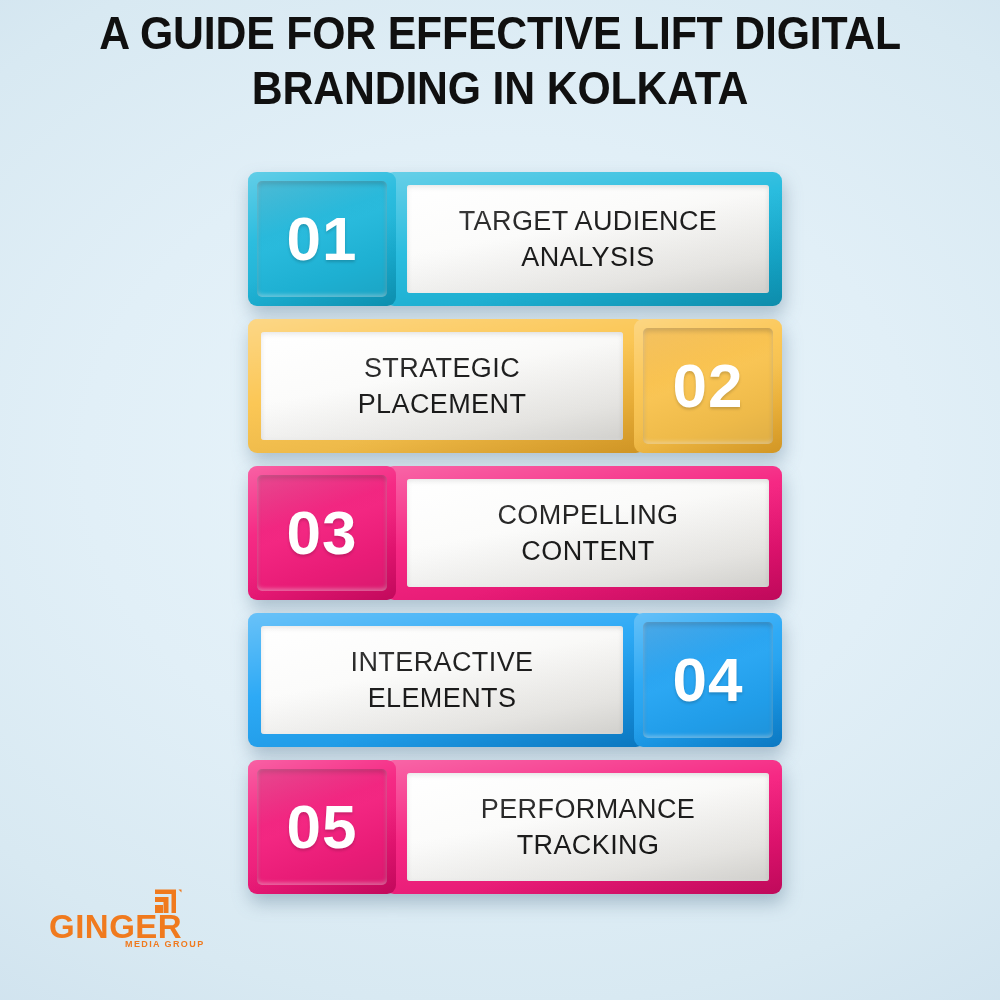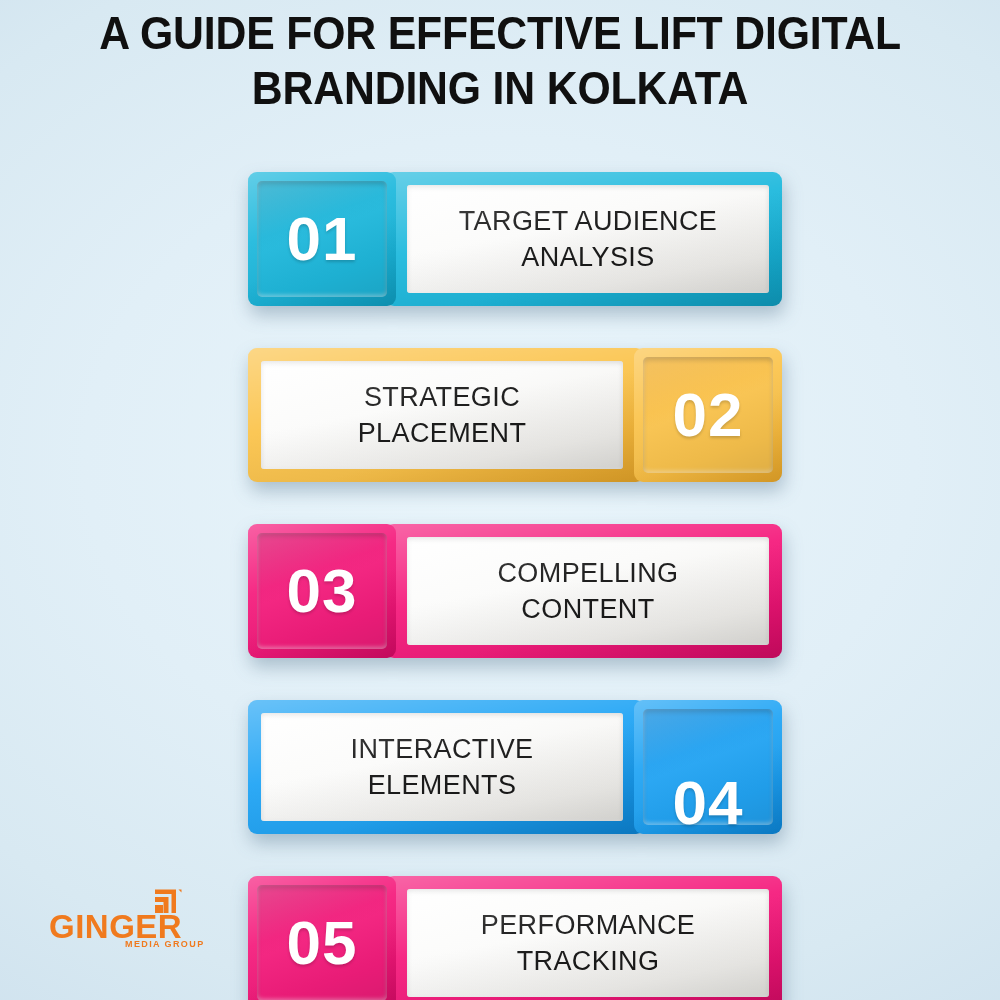--- a/index.html
+++ b/index.html
@@ -49,21 +49,21 @@
     position: absolute;
     top: 172px;
     left: 248px;
     width: 534px;
   }
 
   .card {
     position: relative;
     width: 534px;
     height: 126px;
-    margin-bottom: 50px;
+    margin-bottom: 21px;
     display: flex;
     align-items: stretch;
     filter: drop-shadow(2px 9px 9px rgba(40,75,105,0.30));
   }
   .card.reversed { flex-direction: row-reverse; }
 
   
   .num-box {
     position: relative;
     flex: 0 0 148px;
@@ -235,21 +235,21 @@
           <div class="gloss"></div>
         </div>
         <div class="label-frame" style="background: linear-gradient(160deg, rgb(245, 29, 125) 0%, rgb(245, 29, 125) 58%, rgb(222, 10, 105) 100%);">
           <div class="label-inner">
             <div class="label-text"><span class="l1">COMPELLING</span><span class="l2">CONTENT</span></div>
           </div>
           <div class="frame-gloss"></div>
         </div>
       </div>
       <div class="card reversed">
-        <div class="num-box" style="background: linear-gradient(155deg, rgb(34, 165, 245) 0%, rgb(34, 165, 245) 55%, rgb(13, 138, 222) 100%); align-items: flex-end;">
+        <div class="num-box" style="background: linear-gradient(155deg, rgb(34, 165, 245) 0%, rgb(34, 165, 245) 55%, rgb(13, 138, 222) 100%);">
           <div class="bevel" style="background: linear-gradient(160deg, rgb(13, 138, 222) 0%, rgb(34, 165, 245) 45%, rgb(34, 165, 245) 100%);"></div>
           <span class="num-text">04</span>
           <div class="gloss"></div>
         </div>
         <div class="label-frame" style="background: linear-gradient(160deg, rgb(34, 165, 245) 0%, rgb(34, 165, 245) 58%, rgb(13, 138, 222) 100%);">
           <div class="label-inner">
             <div class="label-text"><span class="l1">INTERACTIVE</span><span class="l2">ELEMENTS</span></div>
           </div>
           <div class="frame-gloss"></div>
         </div>

